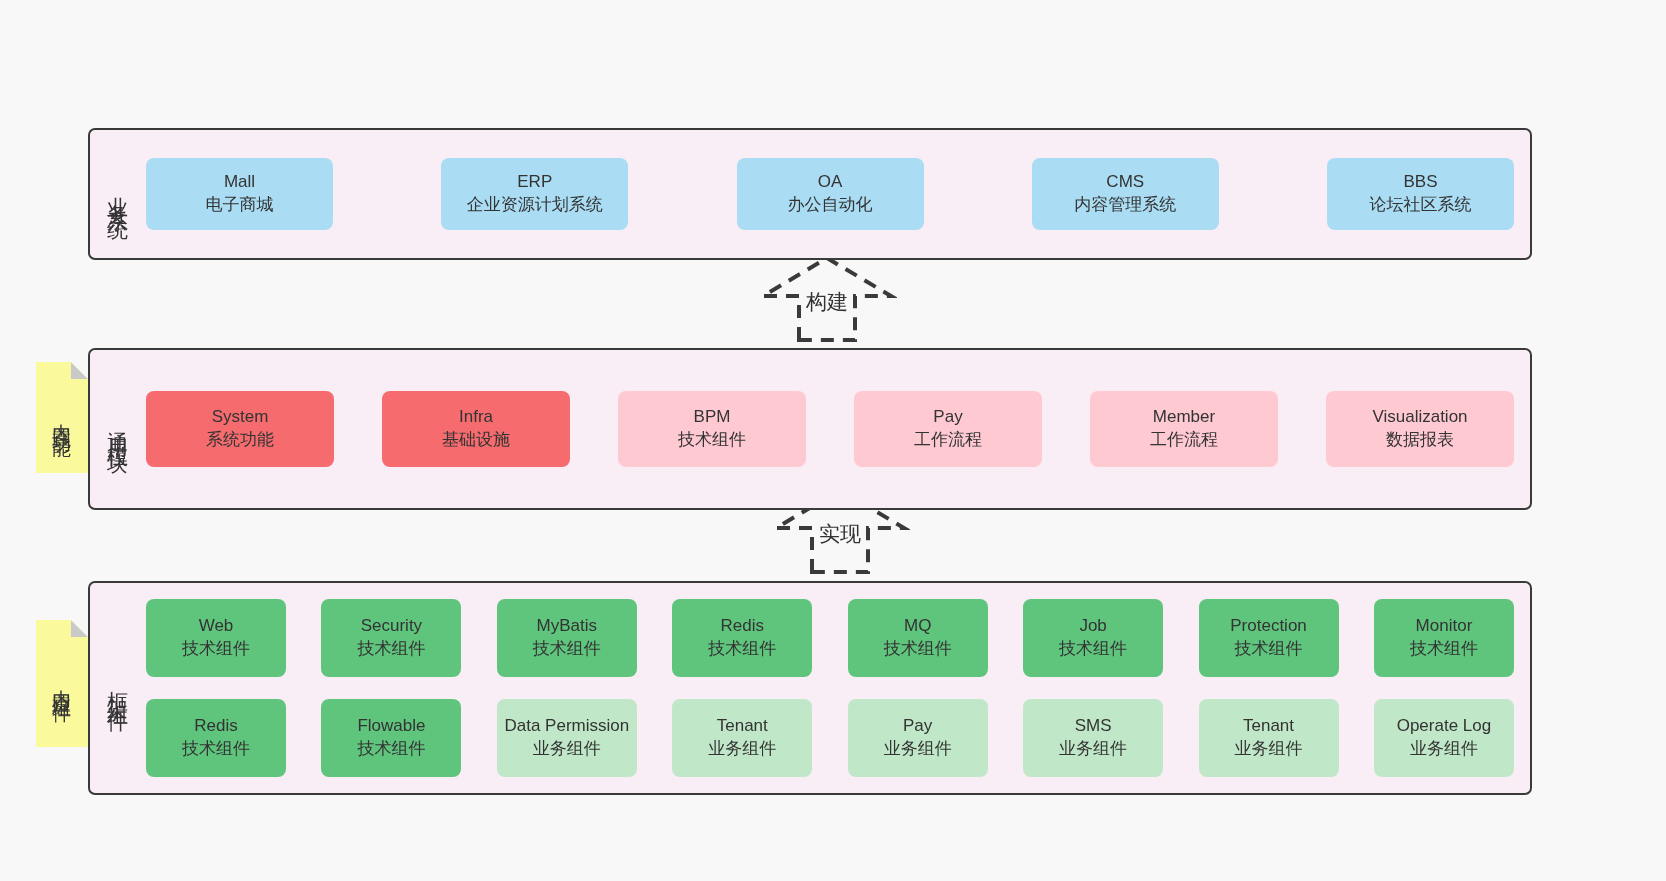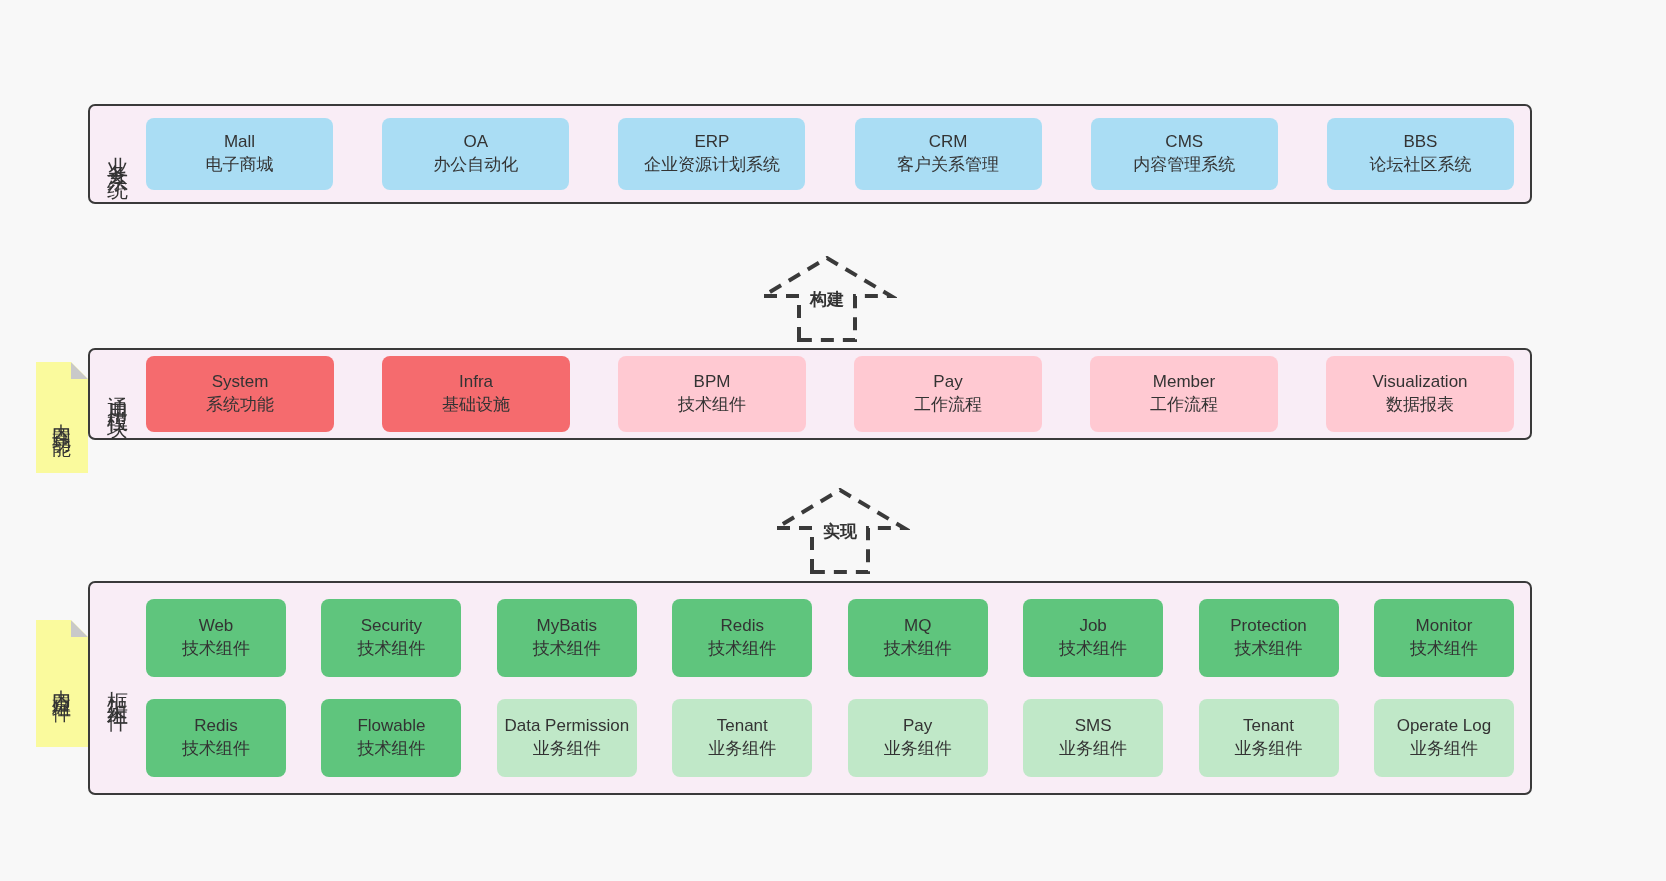--- a/index.html
+++ b/index.html
@@ -32,22 +32,22 @@
   .panel {
     position: absolute;
     left: 88px;
     width: 1444px;
     background: var(--section-bg);
     border: 2px solid var(--border);
     border-radius: 7px;
     display: flex;
     z-index: 2;
   }
-  .panel-1 { top: 104px; height: 100px; }
-  .panel-2 { top: 348px; height: 92px; }
+  .panel-1 { top: 128px; height: 132px; }
+  .panel-2 { top: 348px; height: 162px; }
   .panel-3 { top: 581px; height: 214px; }
   .v-label {
     width: 56px;
     display: flex;
     align-items: center;
     justify-content: center;
   }
   .v-label span {
     writing-mode: vertical-rl;
     text-orientation: upright;
@@ -121,51 +121,46 @@
     stroke-width: 4;
     stroke-dasharray: 13 9;
   }
   .arrow-label {
     position: absolute;
     left: 50%;
     top: 30px;
     transform: translateX(-50%);
     background: var(--page-bg);
     padding: 2px 3px;
-    font-size: 17px;
+    font-size: 21px;
     white-space: nowrap;
-    font-weight: bold;
   }
 </style>
 </head>
 <body>
 
 <div class="canvas">
 
   <section class="panel panel-1">
     <div class="v-label">
       <span>业务系统</span>
     </div>
     <div class="rows">
         <div class="row">
           <div class="box blue">
             <div class="en">Mall</div>
             <div class="zh">电子商城</div>
           </div>
           <div class="box blue">
+            <div class="en">ERP</div>
+            <div class="zh">企业资源计划系统</div>
+          </div>
+          <div class="box blue">
             <div class="en">OA</div>
             <div class="zh">办公自动化</div>
-          </div>
-          <div class="box blue">
-            <div class="en">ERP</div>
-            <div class="zh">企业资源计划系统</div>
-          </div>
-          <div class="box blue">
-            <div class="en">CRM</div>
-            <div class="zh">客户关系管理</div>
           </div>
           <div class="box blue">
             <div class="en">CMS</div>
             <div class="zh">内容管理系统</div>
           </div>
           <div class="box blue">
             <div class="en">BBS</div>
             <div class="zh">论坛社区系统</div>
           </div>
         </div>

